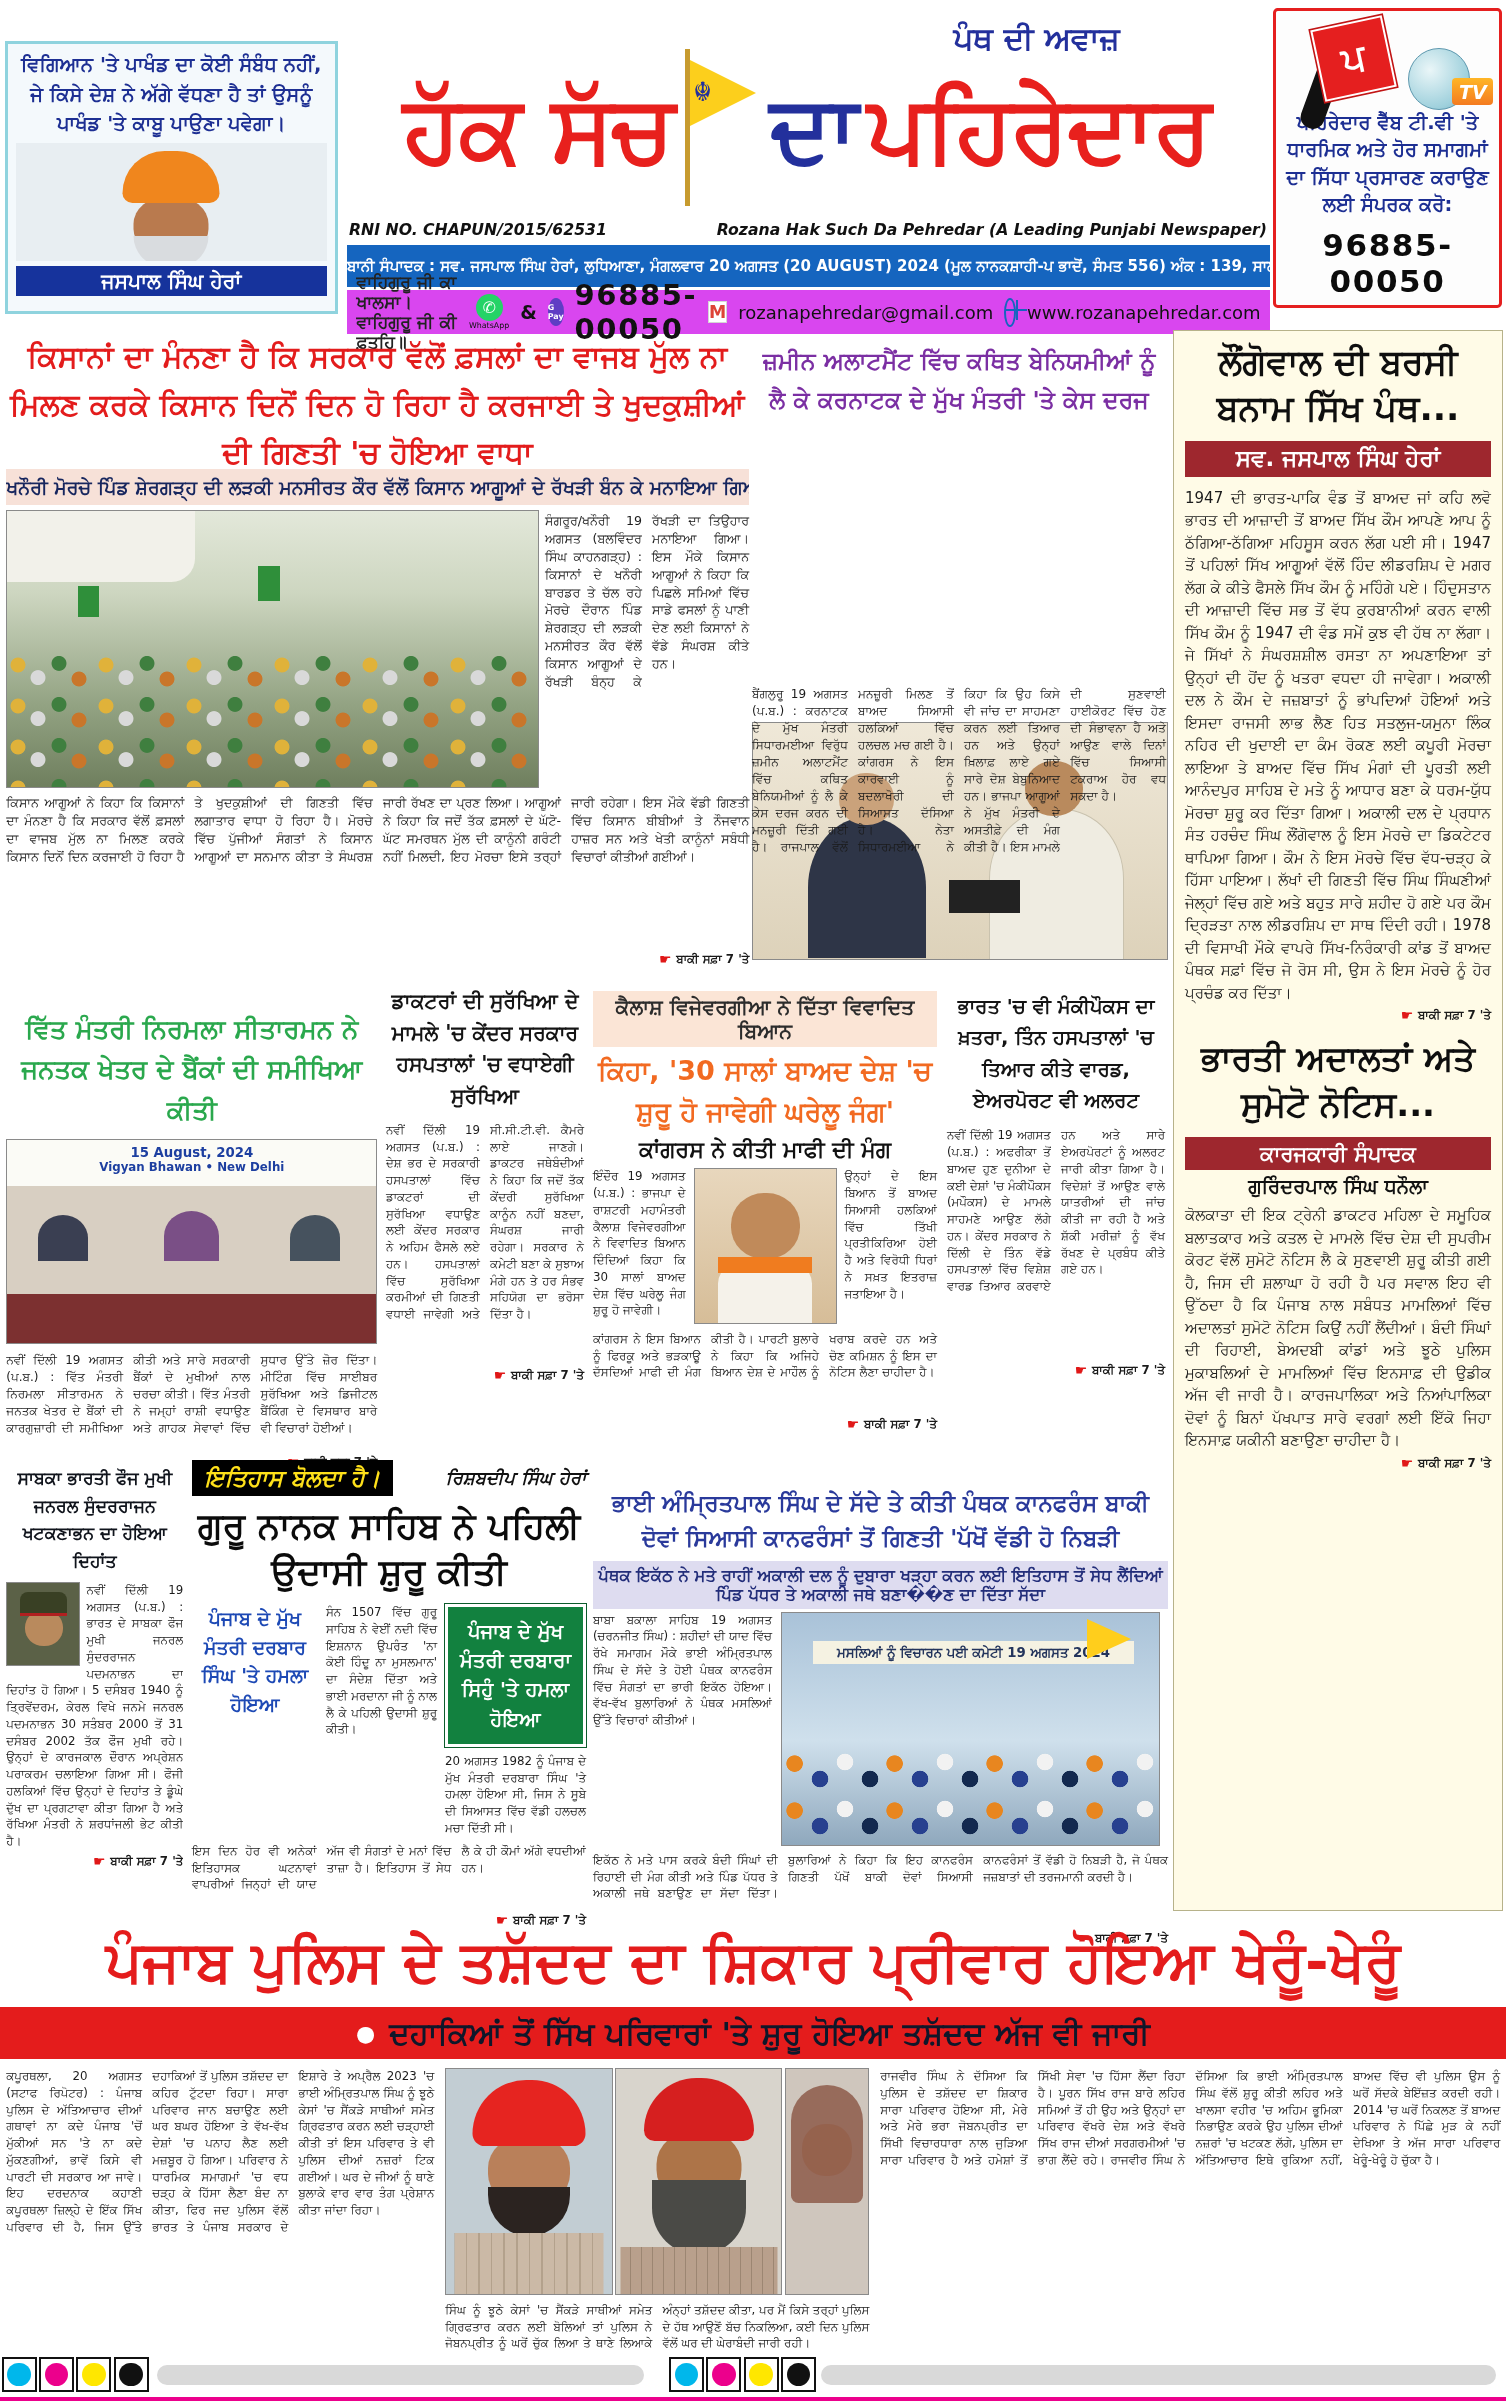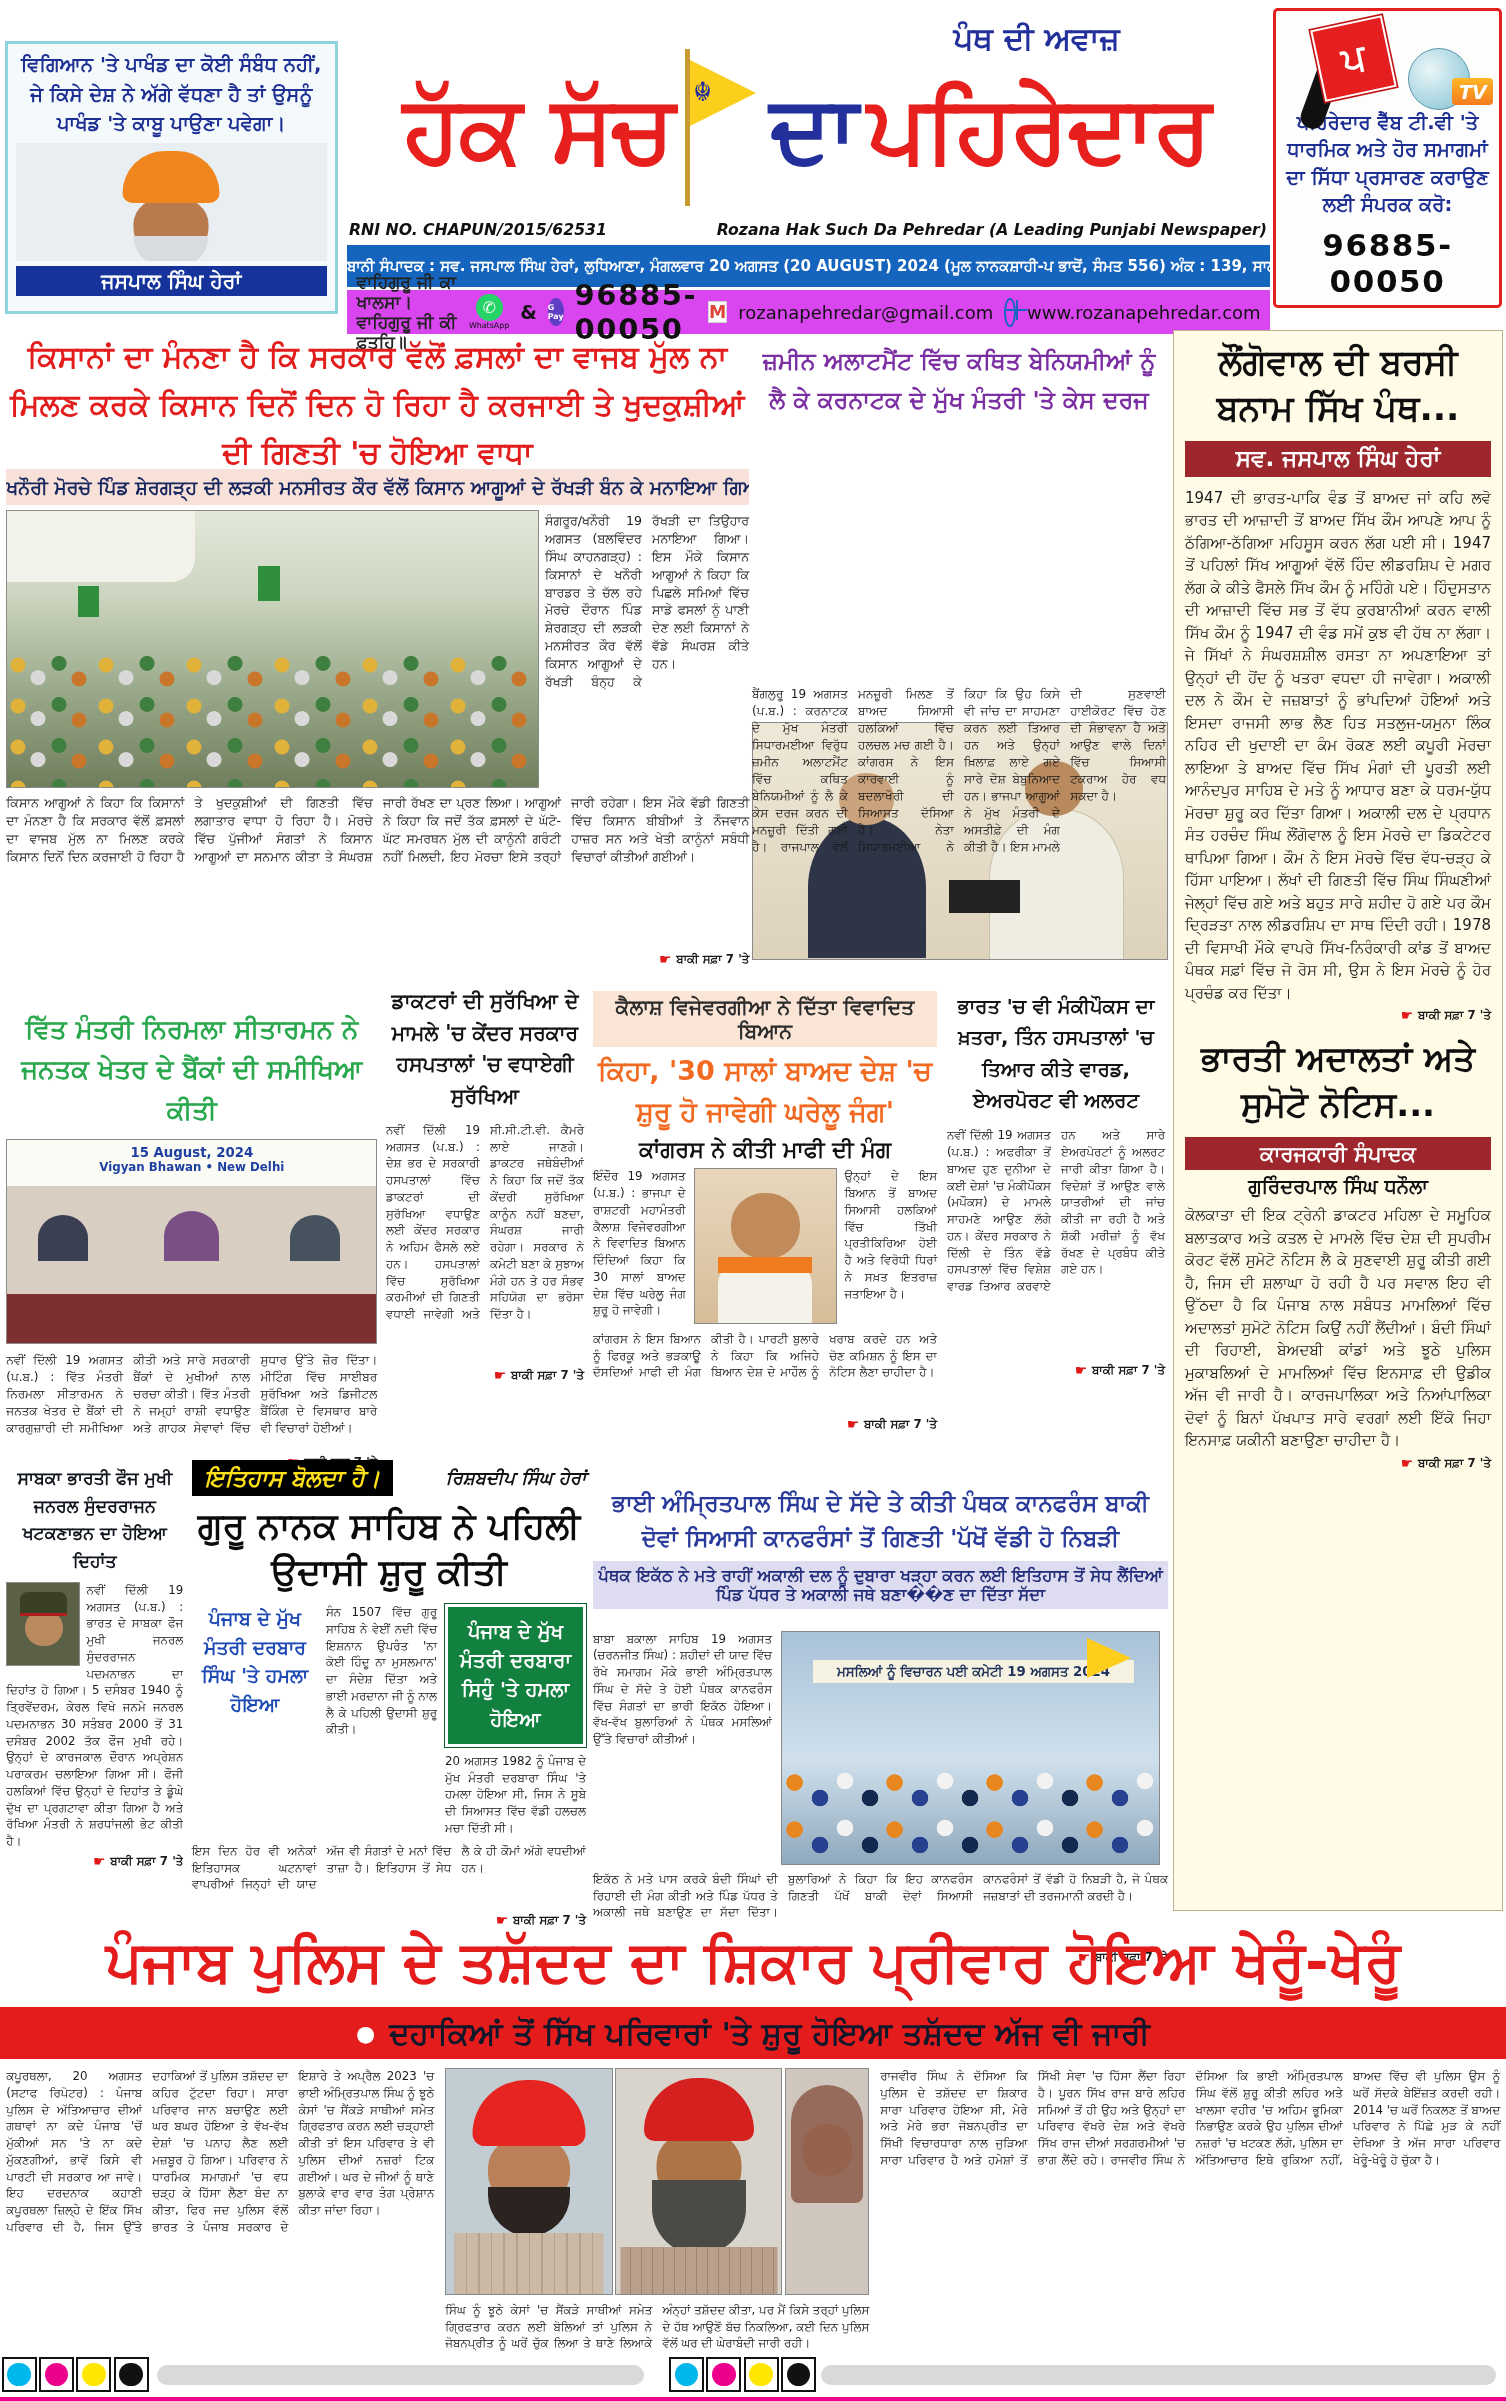--- a/index.html
+++ b/index.html
@@ -215,21 +215,21 @@
     <div class="bt cols3" style="margin-top:6.3px;height:66px;font-size:11.8px;">ਇਸ ਦਿਨ ਹੋਰ ਵੀ ਅਨੇਕਾਂ ਇਤਿਹਾਸਕ ਘਟਨਾਵਾਂ ਵਾਪਰੀਆਂ ਜਿਨ੍ਹਾਂ ਦੀ ਯਾਦ ਅੱਜ ਵੀ ਸੰਗਤਾਂ ਦੇ ਮਨਾਂ ਵਿੱਚ ਤਾਜ਼ਾ ਹੈ। ਇਤਿਹਾਸ ਤੋਂ ਸੇਧ ਲੈ ਕੇ ਹੀ ਕੌਮਾਂ ਅੱਗੇ ਵਧਦੀਆਂ ਹਨ।</div>
     <div class="jump">
         <span class="hand">☛</span>
         <span>ਬਾਕੀ ਸਫ਼ਾ 7 'ਤੇ</span>
       </div>
   </div>
 
   <div class="abs" style="left:593px;top:1486px;width:575px;">
     <div class="b c" style="font-size:23px;line-height:1.5;color:#2a3a9b;">ਭਾਈ ਅੰਮ੍ਰਿਤਪਾਲ ਸਿੰਘ ਦੇ ਸੱਦੇ ਤੇ ਕੀਤੀ ਪੰਥਕ ਕਾਨਫਰੰਸ ਬਾਕੀ ਦੋਵਾਂ ਸਿਆਸੀ ਕਾਨਫਰੰਸਾਂ ਤੋਂ ਗਿਣਤੀ 'ਪੱਖੋਂ ਵੱਡੀ ਹੋ ਨਿਬੜੀ</div>
     <div class="b c" style="background:#dedcf0;color:#232e7a;font-size:16.5px;padding:4.7px 3.1px;margin-top:6.3px;">ਪੰਥਕ ਇਕੱਠ ਨੇ ਮਤੇ ਰਾਹੀਂ ਅਕਾਲੀ ਦਲ ਨੂੰ ਦੁਬਾਰਾ ਖੜ੍ਹਾ ਕਰਨ ਲਈ ਇਤਿਹਾਸ ਤੋਂ ਸੇਧ ਲੈਂਦਿਆਂ ਪਿੰਡ ਪੱਧਰ ਤੇ ਅਕਾਲੀ ਜਥੇ ਬਣਾ��ਣ ਦਾ ਦਿੱਤਾ ਸੱਦਾ</div>
-    <div style="display:flex;gap:9.4px;margin-top:22px;">
+    <div style="display:flex;gap:9.4px;margin-top:3px;">
       <div class="bt" style="width:179px;font-size:11.8px;">ਬਾਬਾ ਬਕਾਲਾ ਸਾਹਿਬ 19 ਅਗਸਤ (ਚਰਨਜੀਤ ਸਿੰਘ) : ਸ਼ਹੀਦਾਂ ਦੀ ਯਾਦ ਵਿੱਚ ਰੱਖੇ ਸਮਾਗਮ ਮੌਕੇ ਭਾਈ ਅੰਮ੍ਰਿਤਪਾਲ ਸਿੰਘ ਦੇ ਸੱਦੇ ਤੇ ਹੋਈ ਪੰਥਕ ਕਾਨਫਰੰਸ ਵਿੱਚ ਸੰਗਤਾਂ ਦਾ ਭਾਰੀ ਇਕੱਠ ਹੋਇਆ। ਵੱਖ-ਵੱਖ ਬੁਲਾਰਿਆਂ ਨੇ ਪੰਥਕ ਮਸਲਿਆਂ ਉੱਤੇ ਵਿਚਾਰਾਂ ਕੀਤੀਆਂ।</div>
       <div class="photo" style="width:377px;height:232px;background:linear-gradient(#a9c2d8,#cfe0ec 55%,#8fa8bd);">
         <div class="b c" style="position:absolute;left:31px;top:28px;width:314px;background:#f5f2e2;color:#23345c;font-size:13.3px;padding:3.9px 3.1px;">ਮਸਲਿਆਂ ਨੂੰ ਵਿਚਾਰਨ ਪਈ ਕਮੇਟੀ 19 ਅਗਸਤ 2024</div>
         <div class="shape" style="left:0;bottom:0;width:100%;height:94px;background-image:radial-gradient(circle at 12.6px 12.6px,#e8861f 7.9px,transparent 8.6px),radial-gradient(circle at 38px 28px,#27408f 7.9px,transparent 8.6px),radial-gradient(circle at 63px 11px,#f2f2f2 7.9px,transparent 8.6px),radial-gradient(circle at 88px 28px,#13294f 7.9px,transparent 8.6px);background-size:100px 47px;"></div>
         <div class="shape" style="left:305px;top:6.3px;width:0;height:0;border-top:20.4px solid transparent;border-bottom:20.4px solid transparent;border-left:44px solid #ffce1c;"></div>
       </div>
     </div>
     <div class="bt cols3" style="margin-top:6.3px;height:75px;font-size:11.8px;">ਇਕੱਠ ਨੇ ਮਤੇ ਪਾਸ ਕਰਕੇ ਬੰਦੀ ਸਿੰਘਾਂ ਦੀ ਰਿਹਾਈ ਦੀ ਮੰਗ ਕੀਤੀ ਅਤੇ ਪਿੰਡ ਪੱਧਰ ਤੇ ਅਕਾਲੀ ਜਥੇ ਬਣਾਉਣ ਦਾ ਸੱਦਾ ਦਿੱਤਾ। ਬੁਲਾਰਿਆਂ ਨੇ ਕਿਹਾ ਕਿ ਇਹ ਕਾਨਫਰੰਸ ਗਿਣਤੀ ਪੱਖੋਂ ਬਾਕੀ ਦੋਵਾਂ ਸਿਆਸੀ ਕਾਨਫਰੰਸਾਂ ਤੋਂ ਵੱਡੀ ਹੋ ਨਿਬੜੀ ਹੈ, ਜੋ ਪੰਥਕ ਜਜ਼ਬਾਤਾਂ ਦੀ ਤਰਜਮਾਨੀ ਕਰਦੀ ਹੈ।</div>
     <div class="jump">
         <span class="hand">☛</span>

